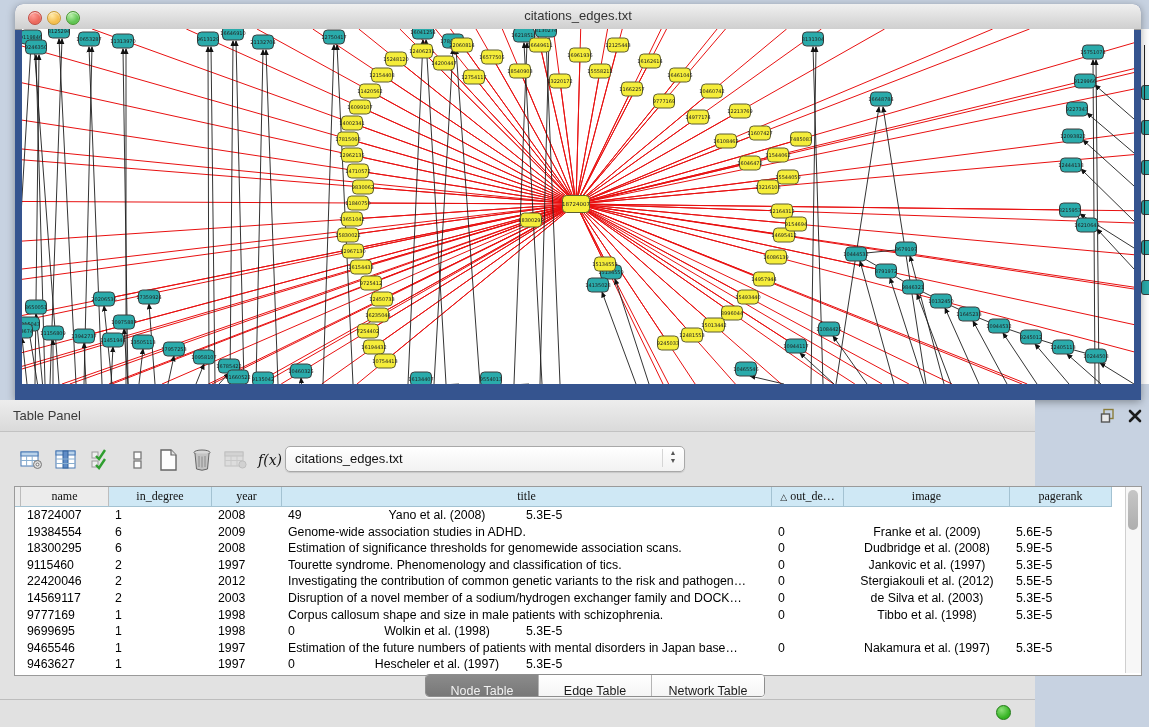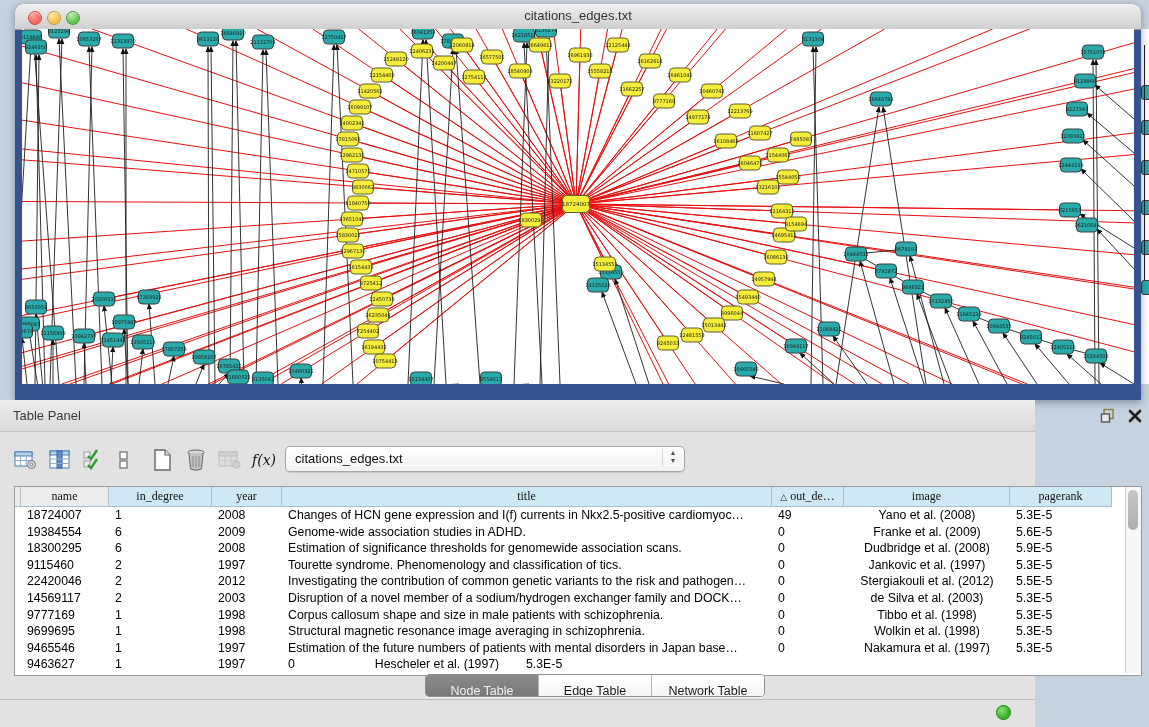--- a/index.html
+++ b/index.html
@@ -33,21 +33,21 @@
 
   
   .tpanel{position:absolute;left:0;top:400px;width:1035px;height:327px;background:#e2e2e2;}
   .tpanel-header{position:absolute;left:0;top:0;width:100%;height:31px;
     background:linear-gradient(#ededed,#dadada);border-bottom:1px solid #c2c2c2;}
   .tpanel-title{position:absolute;left:13px;top:8px;font-size:13px;color:#3a3a3a;}
   .hdr-ic{position:absolute;top:8px;width:16px;height:16px;cursor:default;}
   .hdr-float{left:1100px;} .hdr-close{left:1127px;}
 
   .toolbar{position:absolute;left:14px;top:44px;height:32px;display:flex;align-items:center;}
-  .tb-ic{width:30px;height:28px;display:flex;align-items:center;justify-content:flex-start;margin-right:4px;}
+  .tb-ic{width:30px;height:28px;display:flex;align-items:center;justify-content:flex-end;margin-right:4px;}
   .tb-ic.dis{opacity:.45;}
   .fx-ic{font-family:"DejaVu Serif","Liberation Serif",serif;font-style:italic;font-size:14px;color:#111;}
   .net-select{position:absolute;left:285px;top:46px;width:398px;height:24px;background:linear-gradient(#ffffff,#f2f2f2);
     border:1px solid #a8a8a8;border-radius:5px;box-shadow:0 1px 1px rgba(0,0,0,.12);font-size:13px;color:#111;}
   .net-select .val{position:absolute;left:9px;top:4px;}
   .net-select .stepper{position:absolute;right:4px;top:2px;width:14px;height:18px;color:#555;
     font-size:7px;line-height:8px;text-align:center;border-left:1px solid #d5d5d5;padding-left:3px;}
 
   .tablebox{position:absolute;left:14px;top:86px;width:1126px;height:188px;background:#fff;border:1px solid #9a9a9a;}
   .thead{position:absolute;left:0;top:0;height:20px;display:flex;width:1110px;
@@ -893,21 +893,20 @@
           <div class="th w-pr">
             <span>pagerank</span>
           </div>
         </div>
       <div class="tbody">
           <div class="trow">
             <div class="cell w-corner"></div>
             <div class="cell w-name">18724007</div>
             <div class="cell w-in">1</div>
             <div class="cell w-year">2008</div>
-            <div class="cell w-title">Changes of HCN gene expression and I(f) currents in Nkx2.5-positive cardiomyoc…</div>
             <div class="cell w-out">49</div>
             <div class="cell w-short">Yano et al. (2008)</div>
             <div class="cell w-pr">5.3E-5</div>
           </div>
           <div class="trow">
             <div class="cell w-corner"></div>
             <div class="cell w-name">19384554</div>
             <div class="cell w-in">6</div>
             <div class="cell w-year">2009</div>
             <div class="cell w-title">Genome-wide association studies in ADHD.</div>
@@ -963,21 +962,20 @@
             <div class="cell w-title">Corpus callosum shape and size in male patients with schizophrenia.</div>
             <div class="cell w-out">0</div>
             <div class="cell w-short">Tibbo et al. (1998)</div>
             <div class="cell w-pr">5.3E-5</div>
           </div>
           <div class="trow">
             <div class="cell w-corner"></div>
             <div class="cell w-name">9699695</div>
             <div class="cell w-in">1</div>
             <div class="cell w-year">1998</div>
-            <div class="cell w-title">Structural magnetic resonance image averaging in schizophrenia.</div>
             <div class="cell w-out">0</div>
             <div class="cell w-short">Wolkin et al. (1998)</div>
             <div class="cell w-pr">5.3E-5</div>
           </div>
           <div class="trow">
             <div class="cell w-corner"></div>
             <div class="cell w-name">9465546</div>
             <div class="cell w-in">1</div>
             <div class="cell w-year">1997</div>
             <div class="cell w-title">Estimation of the future numbers of patients with mental disorders in Japan base…</div>

